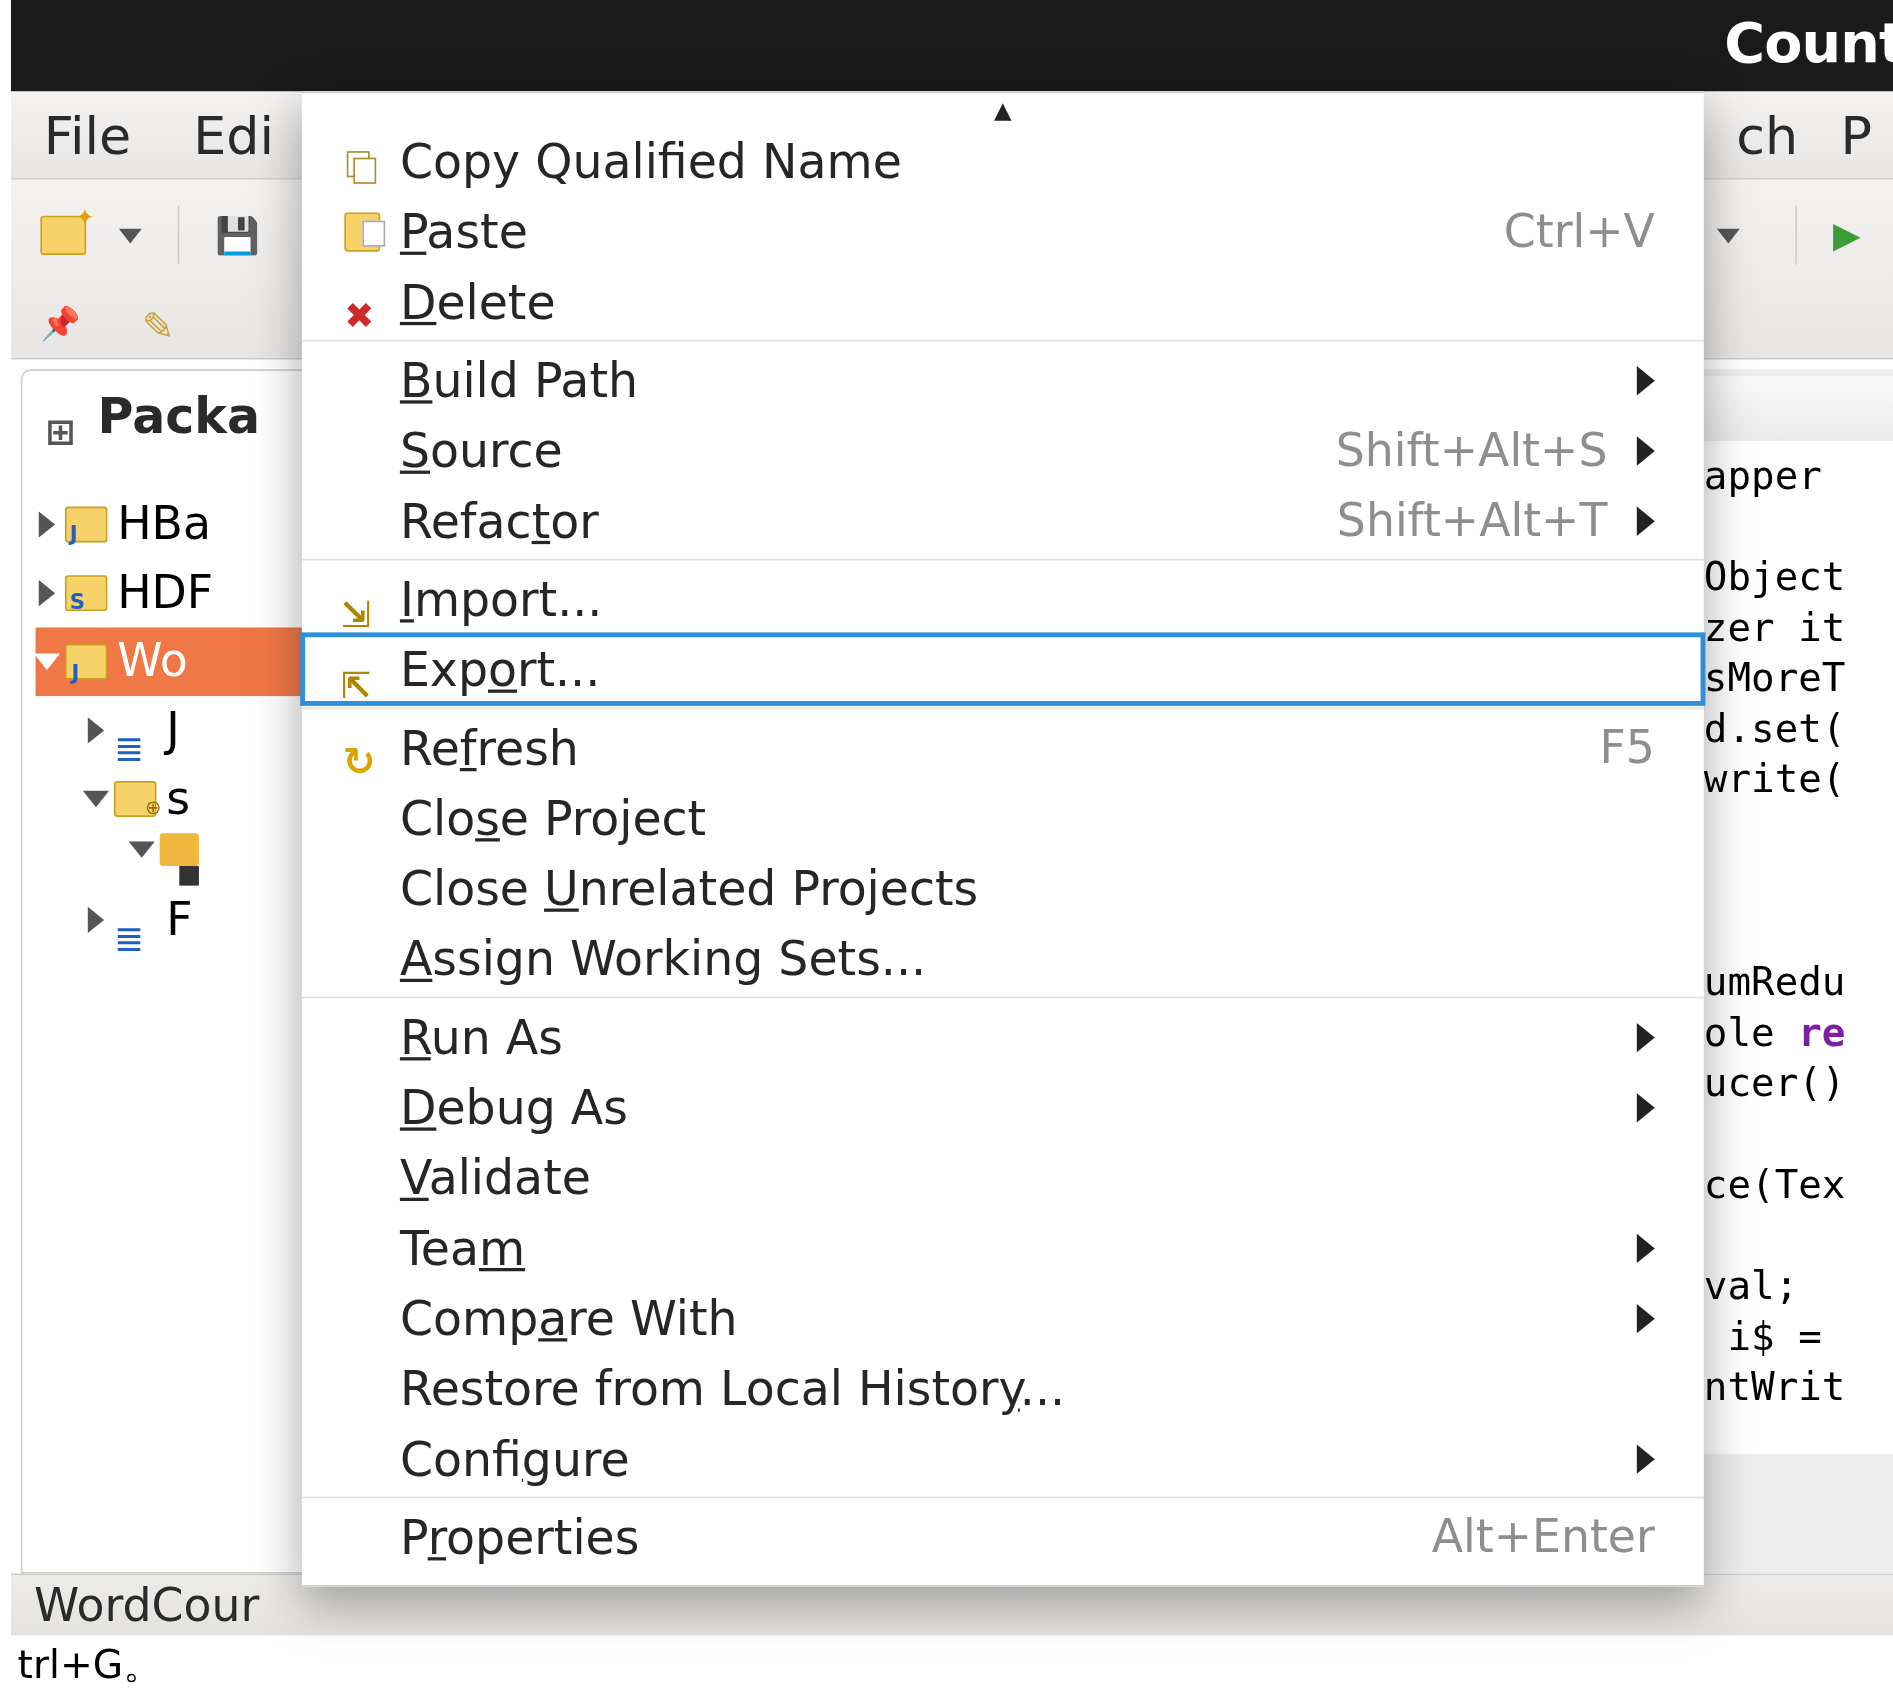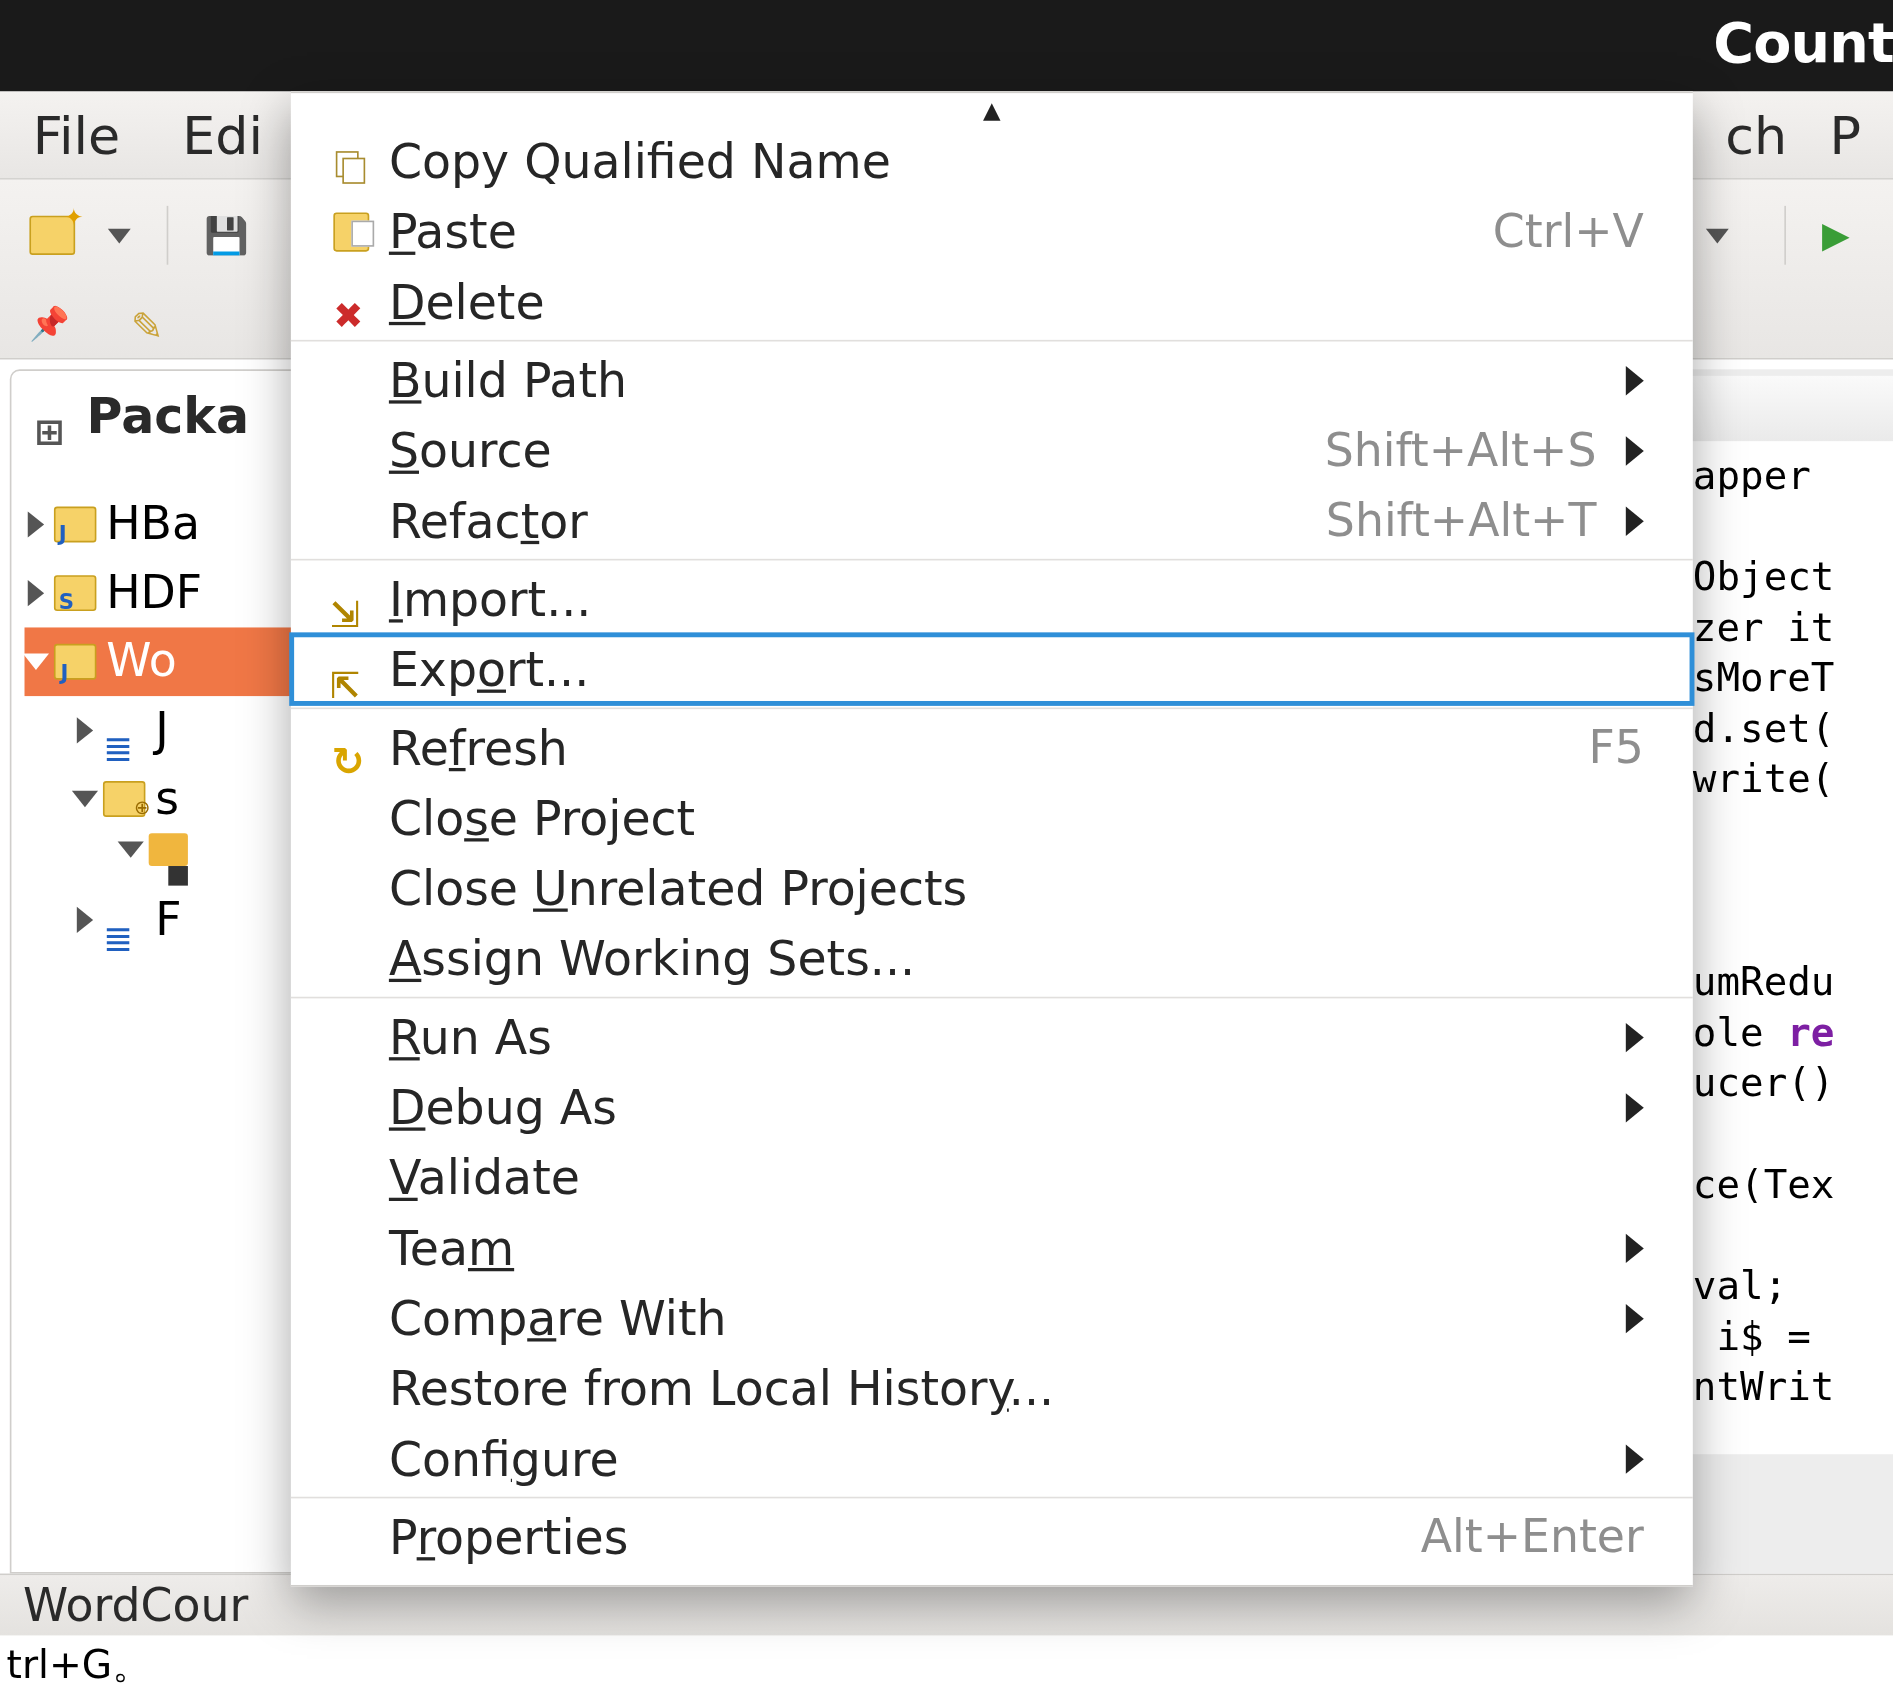--- a/index.html
+++ b/index.html
@@ -1,17 +1,17 @@
 <!DOCTYPE html>
 <html><head>
 <meta charset="utf-8">
 <style>
   * { box-sizing: border-box; margin: 0; padding: 0; }
   html, body { width: 1893px; height: 1692px; font-family: "DejaVu Sans", "Liberation Sans", Arial, sans-serif; overflow: hidden; background:#fff; }
-  .scale-wrap { transform-origin: 0 0; width:1893px; height:1692px; }
+  .scale-wrap { transform-origin: 0 0; width:1893px; height:1692px;padding-left:11px; }
   
   .inner { transform: scale(1.634); transform-origin: 0 0; width:1159px; height:1035px; position:relative; }
   .titlebar { background:#1a1a1a; color:#fff; height:56px; display:flex; align-items:center; justify-content:center; font-size:30px; font-weight:600; }
   .titlebar-text { position:absolute; right:0; top:6px; font-size:34px; font-weight:600; color:#fff; letter-spacing:-0.5px;}
   .menubar { background:linear-gradient(#f4f2f0,#e8e6e4); height:54px; display:flex; align-items:center; gap:38px; padding:0 20px; font-size:32px; color:#2a2a2a; border-bottom:1px solid #d0cecb; }
   .menubar span { display:inline-block; }
   .menubar .right { margin-left:auto; display:flex; gap:26px;}
   .toolbar { background:linear-gradient(#f4f2f0,#e8e6e4); height:110px; padding:10px 18px; border-bottom:1px solid #d0cecb; position:relative; }
   .tb-row { display:flex; align-items:center; gap:14px; height:48px;}
   .tb-dd { width:0;height:0;border-left:7px solid transparent;border-right:7px solid transparent;border-top:9px solid #555; display:inline-block; margin-left:6px; vertical-align:middle;}

